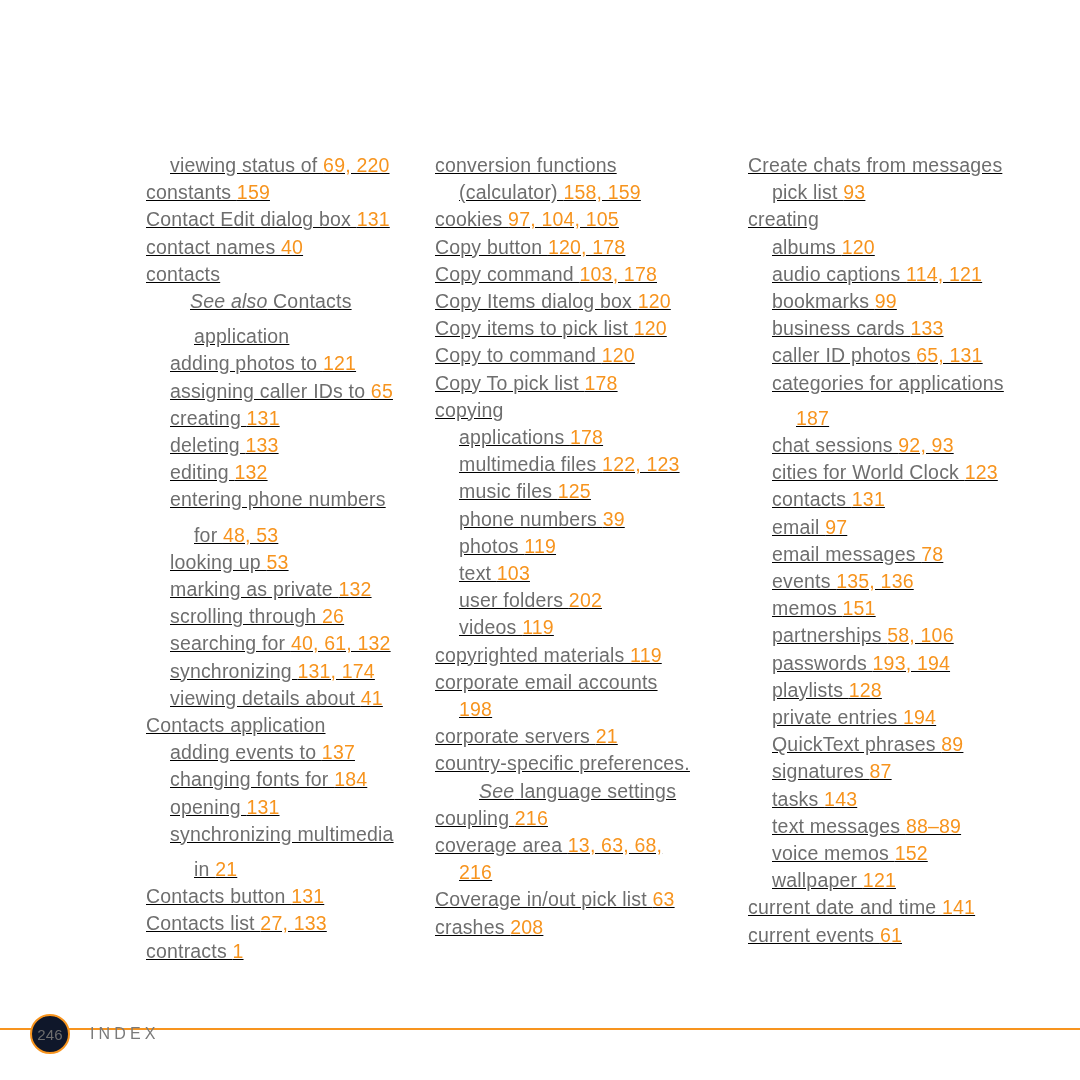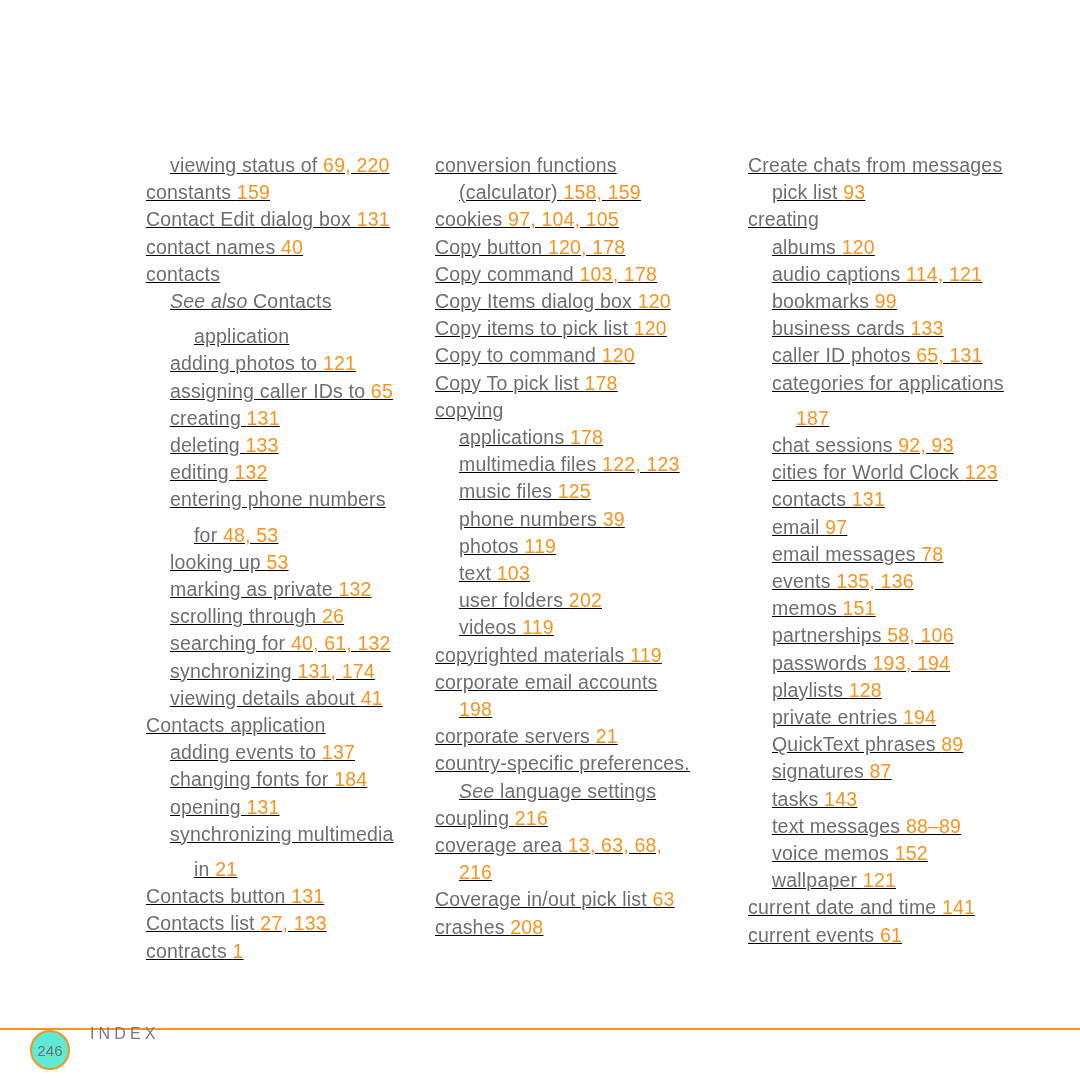--- a/index.html
+++ b/index.html
@@ -47,48 +47,49 @@
   .index-entry.lvl-1 { margin-left: 24px; text-indent: 0; }
   
   .index-entry.cont-0 { margin-left: 24px; }
   .index-entry.cont-1 { margin-left: 48px; margin-top: 8px; }
 
   .ref {
     color: #f7941e;
   }
   .see {
     font-style: italic;
+    margin-left: 20px;
   }
 
   
   #page-footer {
     position: absolute;
     left: 0;
     bottom: 0;
     width: 1080px;
     height: 66px;
   }
   #footer-rule {
     position: absolute;
     top: 14px;
     left: 0;
     width: 1080px;
     height: 2px;
     background: #f7941e;
   }
   #page-number-badge {
     position: absolute;
-    top: 16px;
+    top: 0px;
     left: 30px;
     width: 40px;
     height: 40px;
     border: 2px solid #f7941e;
     border-radius: 50%;
     box-sizing: border-box;
-    background: #5eead4;
+    background: #0f172a;
     display: flex;
     align-items: center;
     justify-content: center;
   }
   #page-number-badge .num {
     font-size: 15px;
     color: #6e6e6e;
     letter-spacing: 0.01em;
     line-height: 1;
   }

